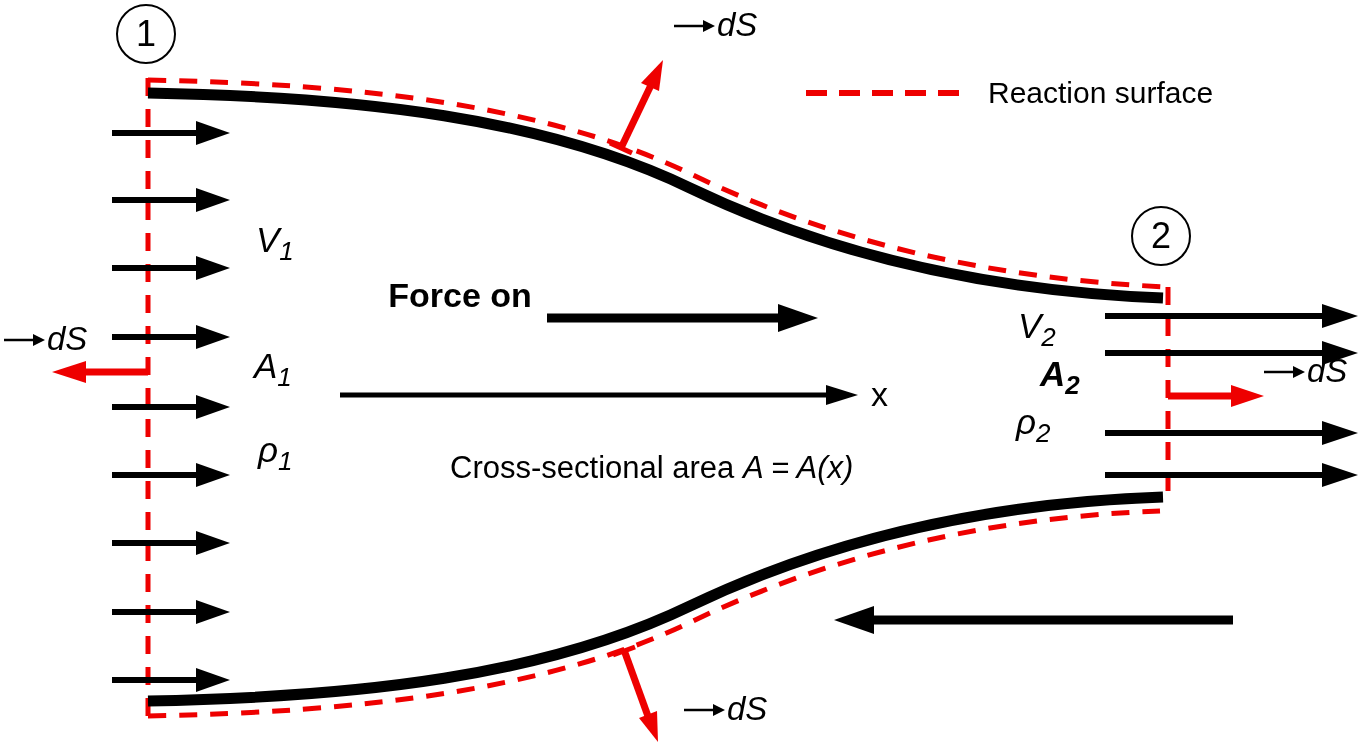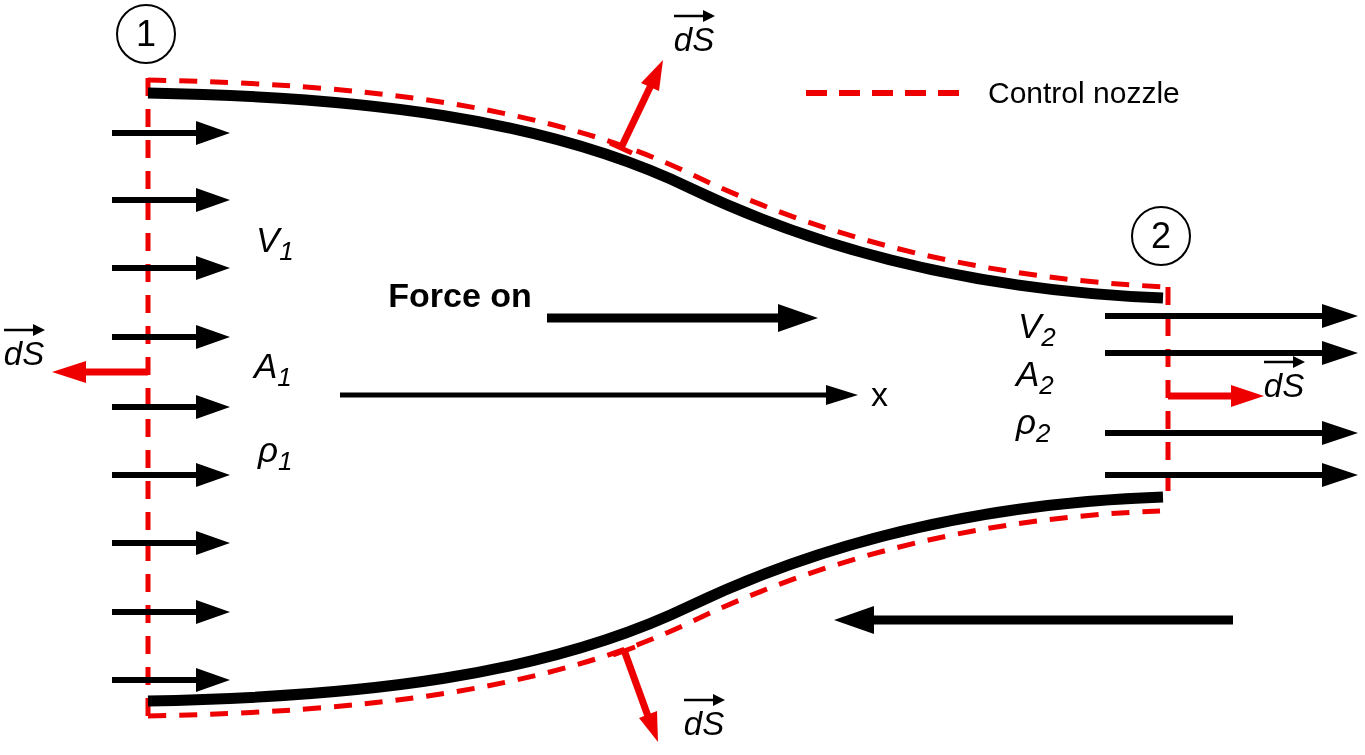--- a/index.html
+++ b/index.html
@@ -26,21 +26,21 @@
   .force-label{
     position:absolute;left:376px;top:274px;width:168px;
     font-weight:bold;font-size:34px;line-height:42px;text-align:center;
   }
   .axis-label{position:absolute;left:871px;top:377px;font-size:34px;line-height:1;}
   .cross-section-label{position:absolute;left:450px;top:451px;font-size:31px;line-height:1.1;white-space:pre;}
   .cross-section-label .formula{font-style:italic;}
   .reaction-label{position:absolute;left:845px;top:646px;font-weight:bold;font-size:31px;line-height:1.1;}
   .legend-label{position:absolute;left:988px;top:76px;font-size:30px;line-height:1.1;}
   .ds-label{
-    position:absolute;display:flex;flex-direction:column;align-items:center;
+    position:absolute;display:flex;flex-direction:row;align-items:center;
     font-style:italic;font-size:33px;line-height:1;gap:1px;
   }
   .ds-label .vec-arrow{display:block;}
 </style>
 </head>
 <body>
 
 <div id="canvas">
 
   <svg id="diagram-svg" width="1365" height="755" viewBox="0 0 1365 755">
@@ -159,32 +159,33 @@
   </div>
   <div class="station-circle" style="left:1131px;top:206px;">
     <span>2</span>
   </div>
 
   <div class="qty" style="left:256px;top:222px;"><span>V</span><sub>1</sub></div>
   <div class="qty" style="left:254px;top:348px;"><span>A</span><sub>1</sub></div>
   <div class="qty" style="left:258px;top:432px;"><span>ρ</span><sub>1</sub></div>
 
   <div class="qty" style="left:1018px;top:308px;"><span>V</span><sub>2</sub></div>
-  <div class="qty" style="left:1016px;top:356px;"><span>A</span><sub>2</sub></div>
+  <div class="qty" style="left:1040px;top:356px;font-weight:bold;"><span>A</span><sub>2</sub></div>
   <div class="qty" style="left:1016px;top:404px;"><span>ρ</span><sub>2</sub></div>
 
   <div class="force-label">
     <div>Force on</div>
   </div>
 
   <div class="axis-label">x</div>
 
-
-
-  <div class="legend-label">Control nozzle</div>
+  <div class="cross-section-label"><span>Cross-sectional area </span><span class="formula">A = A(x)</span></div>
+
+
+  <div class="legend-label">Reaction surface</div>
 
   <div class="ds-label" style="left:672px;top:8px;">
     <svg class="vec-arrow" width="44" height="14">
         <line x1="2" y1="8" x2="32" y2="8" stroke="#000" stroke-width="2.5"></line>
         <polygon points="31,2 43,8 31,14" fill="#000"></polygon>
       </svg>
     <span>dS</span>
   </div>
   <div class="ds-label" style="left:2px;top:322px;">
     <svg class="vec-arrow" width="44" height="14">

